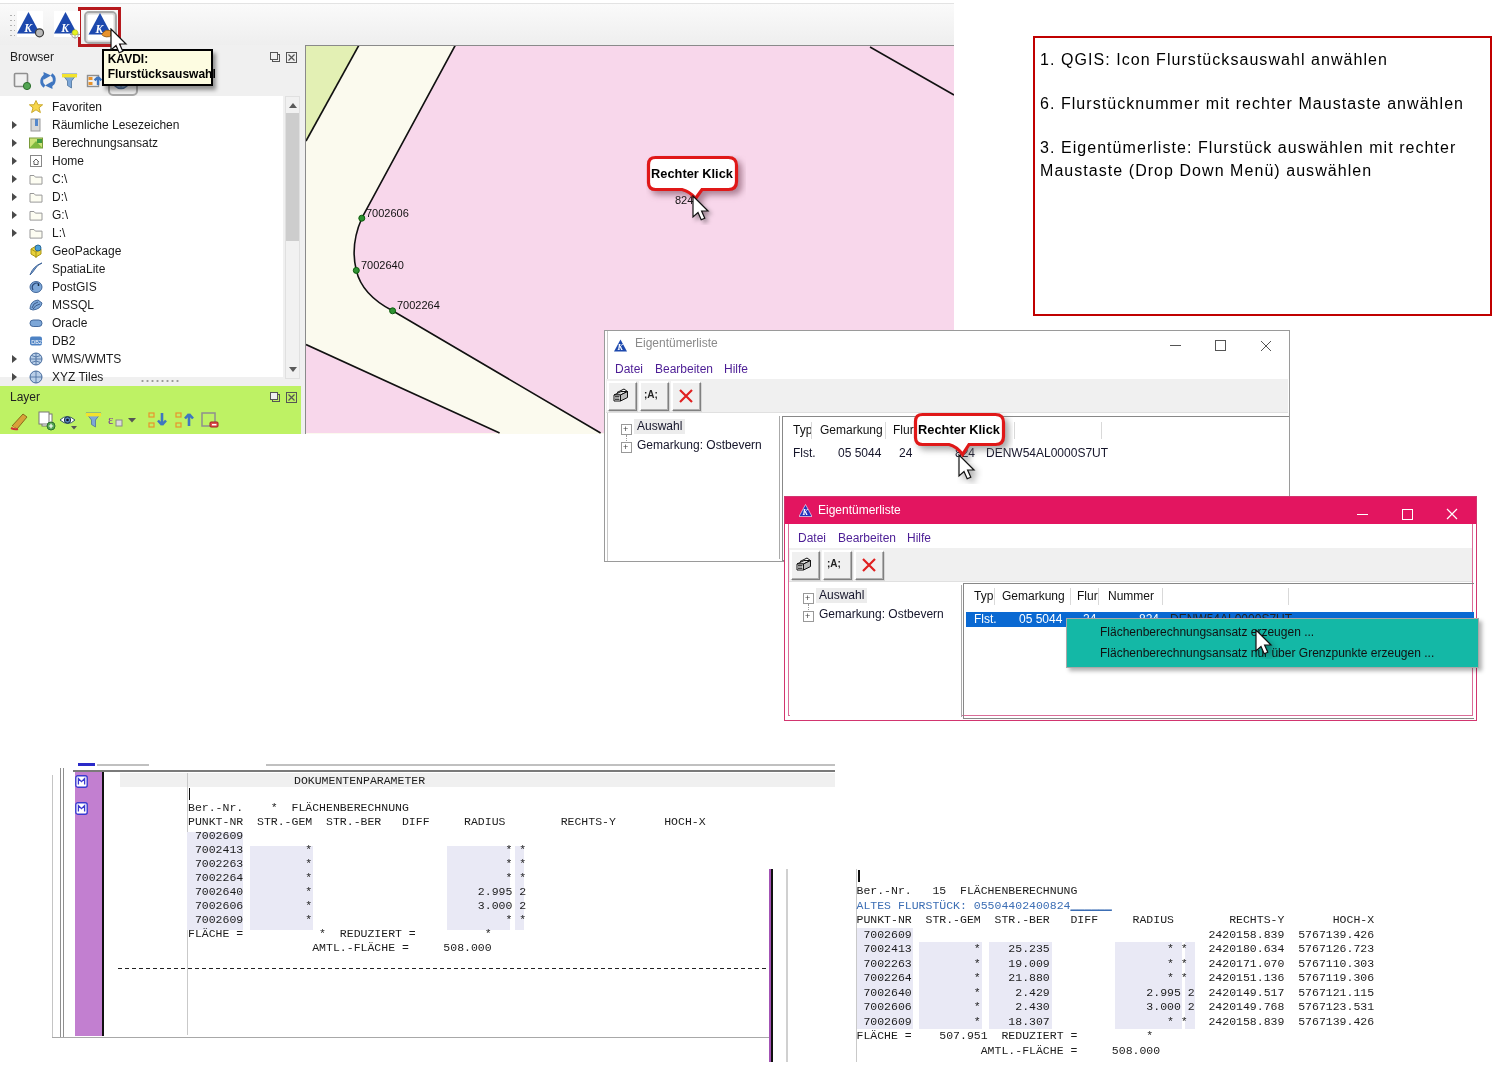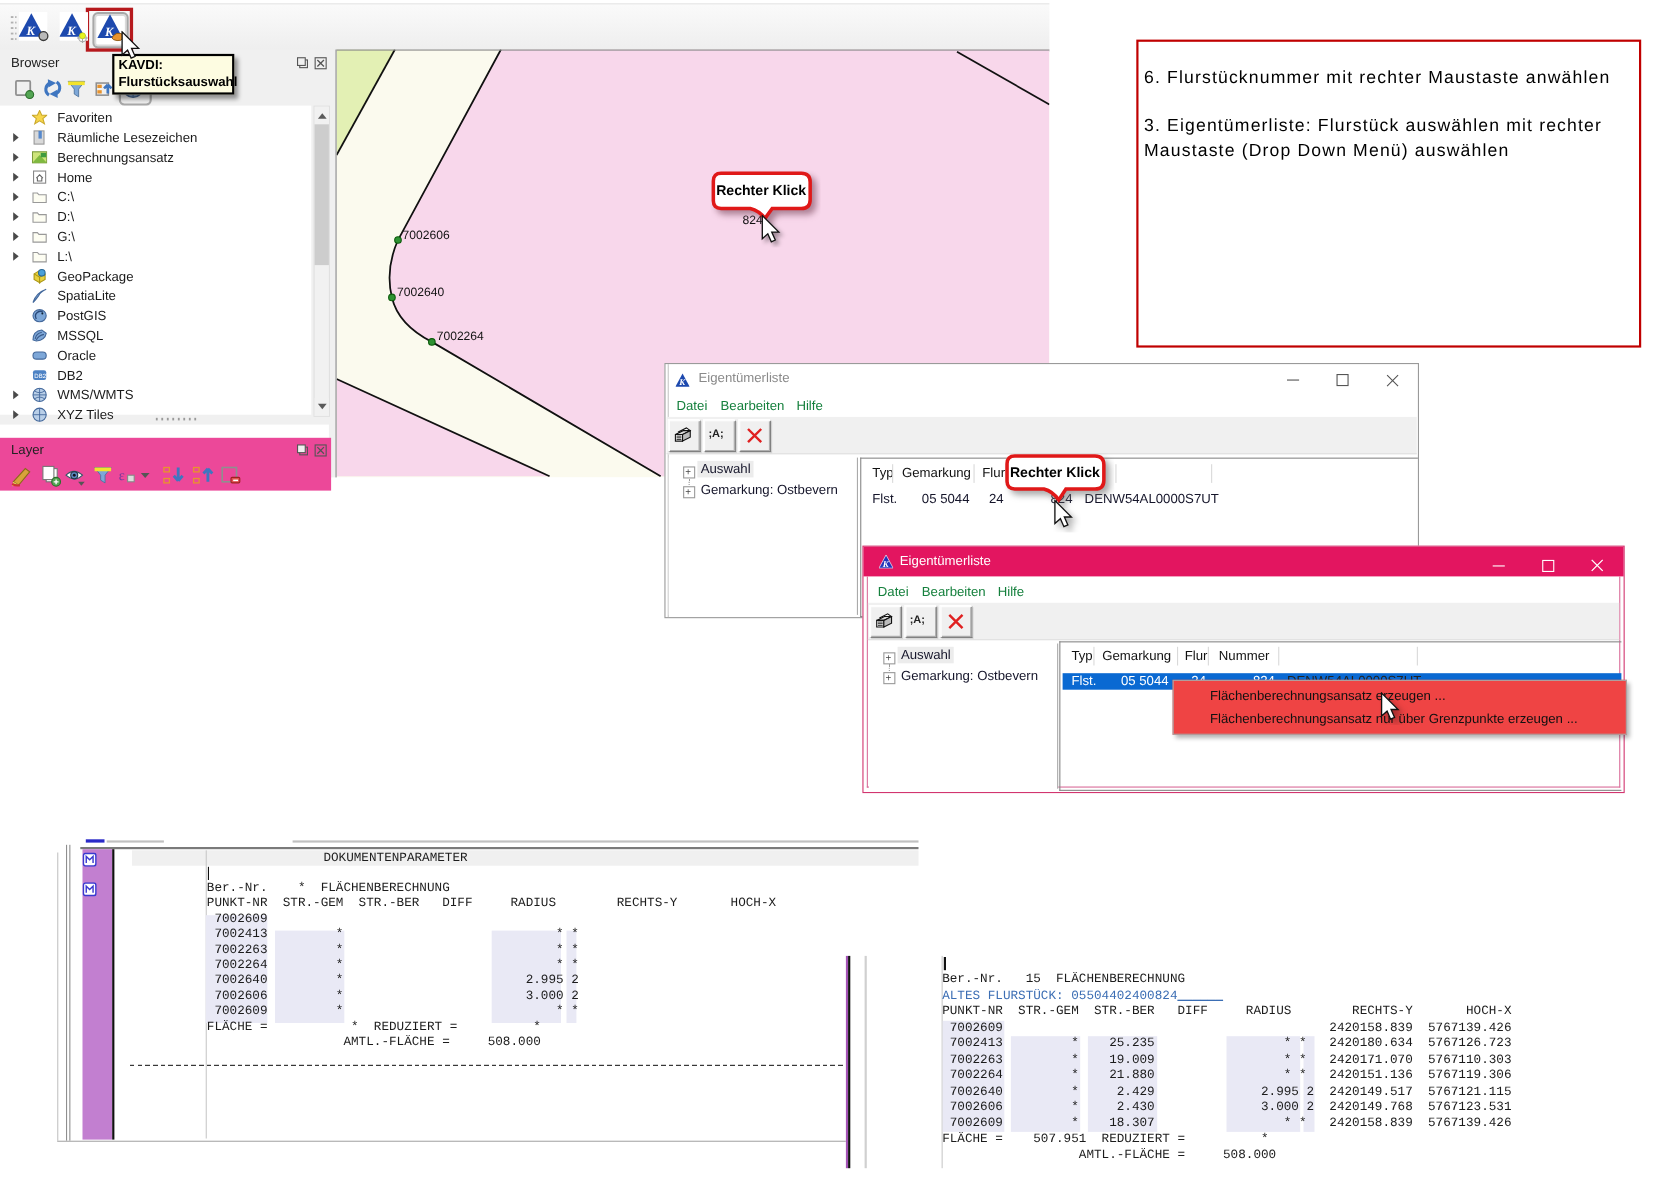--- a/index.html
+++ b/index.html
@@ -16,45 +16,45 @@
 
 #browser{left:0;top:45px;width:301px;height:341px;background:#f0f0f0;}
 #browser .title{position:absolute;left:10px;top:5px;font-size:12px;color:#222;}
 #btree{position:absolute;left:0px;top:51px;width:283px;height:281px;background:#fff;font-size:12px;color:#1a1a1a;}
 .trow{position:absolute;left:0;height:18px;line-height:18px;white-space:nowrap;}
 .trow .lbl{position:absolute;left:52px;top:0;}
 .trow .ar{position:absolute;left:12px;top:5px;width:0;height:0;border-left:5px solid #4a4a4a;border-top:4px solid transparent;border-bottom:4px solid transparent;}
 .ticon{position:absolute;left:29px;top:2px;width:14px;height:14px;}
 #bscroll{position:absolute;left:285px;top:51px;width:13px;height:281px;background:#f1f1f1;border:1px solid #e0e0e0;}
 
-#layer{left:0;top:386px;width:301px;height:48px;background:#ec4899;margin-top:12px;}
+#layer{left:0;top:386px;width:301px;height:48px;background:#bef264;}
 #layer .title{position:absolute;left:10px;top:4px;font-size:12px;color:#222;}
 
 #map{left:306px;top:45px;width:648px;height:389px;}
 
 #ktooltip{left:101.7px;top:49px;width:103px;height:31.8px;background:#fdfce1;border:2px solid #000;
  box-shadow:3px 4px 4px rgba(0,0,0,.4);font-size:12px;font-weight:bold;color:#000;line-height:14.5px;padding:1px 0 0 4px;z-index:40;}
 
 #instr{left:1033px;top:36px;width:455px;height:276px;border:2px solid #c00000;background:#fff;
  font-size:16px;letter-spacing:1.05px;color:#000;z-index:2;}
 #instr p{margin:0;padding:0 6px 0 5px;line-height:23px;}
 
 .win{background:#fff;z-index:10;}
-.menurow{position:absolute;left:1px;width:200px;height:22px;font-size:12px;color:#15803d;}
+.menurow{position:absolute;left:1px;width:200px;height:22px;font-size:12px;color:#4c1d95;}
 .menurow span{position:absolute;top:4px;}
 .toolrow{position:absolute;left:1px;right:1px;height:33px;background:#f0f0f0;border-bottom:1px solid #e0e0e0;}
 .tbtn{position:absolute;top:3px;width:27px;height:27px;background:#f0f0f0;border:1px solid #fff;
  border-right-color:#808080;border-bottom-color:#808080;box-shadow:inset -1px -1px 0 #b0b0b0, 1px 1px 0 #d6d6d6, -1px -1px 0 #fff;}
 .treebox{position:absolute;background:#fff;font-size:12px;color:#15152a;}
 .plusbox{position:absolute;width:9px;height:9px;border:1px solid #999;background:#fff;font-size:9px;line-height:8px;text-align:center;color:#333;}
 .plusbox:before{content:"+";position:absolute;left:1px;top:0px;font-size:9px;color:#444;}
 .hdrcell{position:absolute;top:0;height:21px;line-height:21px;font-size:12px;color:#111;}
 .vsep{position:absolute;top:2px;height:17px;width:1px;background:#d9d9d9;}
 
-#ctxmenu{left:1066px;top:618px;width:411px;height:48px;background:#ef4444;border:1px solid #a8a8a8;
+#ctxmenu{left:1066px;top:618px;width:411px;height:48px;background:#14b8a6;border:1px solid #a8a8a8;
  box-shadow:3px 3px 4px rgba(0,0,0,.3);z-index:40;font-size:12px;color:#111;}
 
 .doctext{position:absolute;white-space:pre;font-family:"Liberation Mono",monospace;color:#1c1c1c;}
 .hl{position:absolute;background:#e9e9f5;z-index:0;}
 </style>
 </head>
 <body>
 <div id="page">
 
 <div class="abs" id="qgis">
@@ -315,20 +315,21 @@
   <svg class="abs" style="left:691px;top:195px;z-index:32" width="26" height="30" viewBox="0 0 26 30">
     <polygon points="2,1 2,22 7,17.5 10.2,24.8 13.8,23.2 10.6,16 17,16" fill="#fff" stroke="#111" stroke-width="1.2" filter="drop-shadow(3px 3px 2px rgba(0,0,0,.35))"></polygon>
   </svg>
   <div class="abs" id="ktooltip">KAVDI:<br>Flurstücksauswahl</div>
   <svg class="abs" style="left:109px;top:28px;z-index:41" width="26" height="30" viewBox="0 0 26 30">
     <polygon points="2,1 2,22 7,17.5 10.2,24.8 13.8,23.2 10.6,16 17,16" fill="#fff" stroke="#111" stroke-width="1.2"></polygon>
   </svg>
 </div>
 
 <div class="abs" id="instr">
+  <p style="margin-top:10px">1. QGIS: Icon Flurstücksauswahl anwählen</p>
   <p style="margin-top:21px">6. Flurstücknummer mit rechter Maustaste anwählen</p>
   <p style="margin-top:21px">3. Eigentümerliste: Flurstück auswählen mit rechter<br>Maustaste (Drop Down Menü) auswählen</p>
 </div>
 
 <div class="abs win" id="win1" style="left:604px;top:330px;width:684px;height:230px;border:1px solid #9a9a9a;">
   <div class="abs" style="left:2px;top:0;width:1px;height:230px;background:#c8c8c8"></div>
   <svg class="abs" style="left:9px;top:8px" width="13" height="13" viewBox="0 0 13 13">
     <polygon points="6.5,0.5 13,12.5 0,12.5" fill="#1d49ae"></polygon>
     <text x="3.4" y="11" font-size="8" font-style="italic" font-weight="bold" fill="#fff" font-family="Liberation Serif,serif">K</text>
   </svg>

